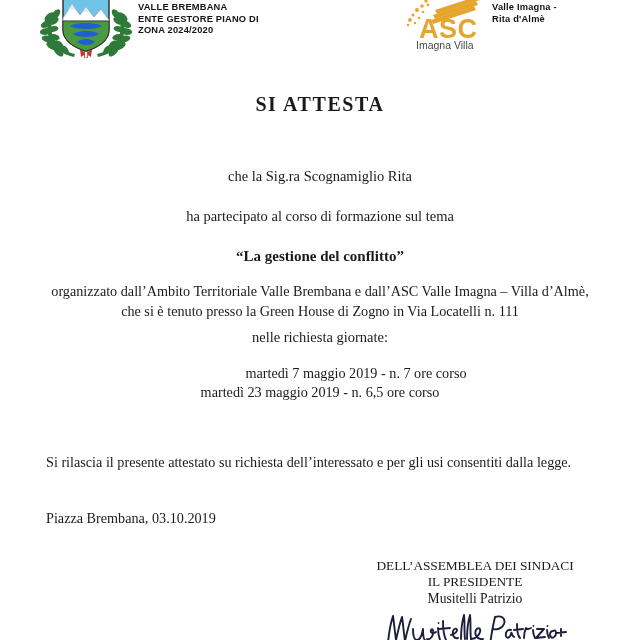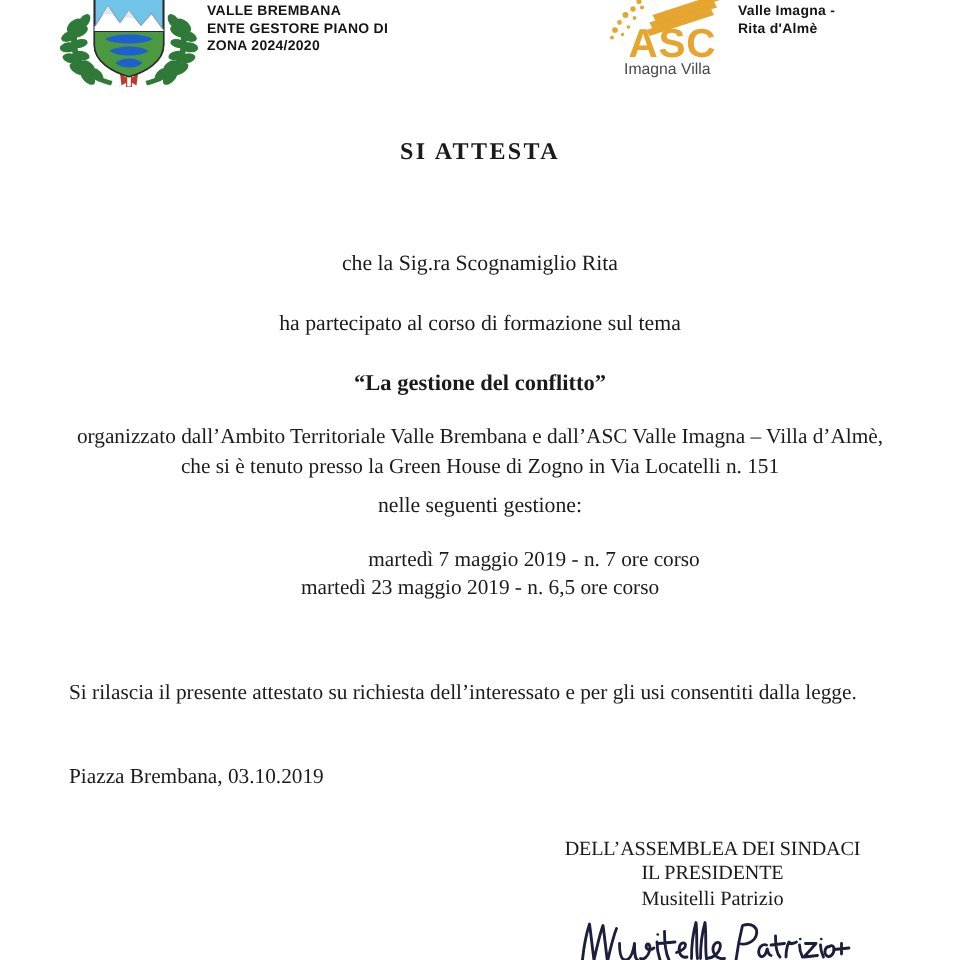--- a/index.html
+++ b/index.html
@@ -70,21 +70,21 @@
   }
 
   
   .doc-title {
     position: absolute;
     top: 93px;
     left: 0;
     width: 640px;
     text-align: center;
     font-weight: bold;
-    font-size: 16px;
+    font-size: 20px;
     letter-spacing: 1.6px;
   }
 
   .line-center {
     position: absolute;
     left: 0;
     width: 640px;
     text-align: center;
     font-size: 14.5px;
   }
@@ -257,23 +257,23 @@
 </div>
 
 <div class="doc-title">SI ATTESTA</div>
 
 <div class="line-center" style="top:168px;"><span>che la Sig.ra </span><span class="name-strong">Scognamiglio Rita</span></div>
 
 <div class="line-center" style="top:208px;">ha partecipato al corso di formazione sul tema</div>
 
 <div class="line-center tema" style="top:248px;">“La gestione del conflitto”</div>
 
-<div class="para" style="top:281px;">organizzato dall’Ambito Territoriale Valle Brembana e dall’ASC Valle Imagna – Villa d’Almè, che si è tenuto presso la Green House di Zogno in Via Locatelli n. 151</div>
-
-<div class="line-center" style="top:329px;">nelle seguenti gestione:</div>
+<div class="para" style="top:281px;">organizzato dall’Ambito Territoriale Valle Brembana e dall’ASC Valle Imagna – Villa d’Almè, che si è tenuto presso la Green House di Zogno in Via Locatelli n. 111</div>
+
+<div class="line-center" style="top:329px;">nelle richiesta giornate:</div>
 
 <div class="dates" style="top:364px;margin-left:36px;">martedì 7 maggio 2019 - n. 7 ore corso</div>
 <div class="dates" style="top:383px;">martedì 23 maggio 2019 - n. 6,5 ore corso</div>
 
 <div class="para-left" style="top:435px;margin-top:17px;">Si rilascia il presente attestato su richiesta dell’interessato e per gli usi consentiti dalla legge.</div>
 
 <div class="place-date">Piazza Brembana, 03.10.2019</div>
 
 <div class="sig-block">
   <div class="sig-role">DELL’ASSEMBLEA DEI SINDACI</div>

